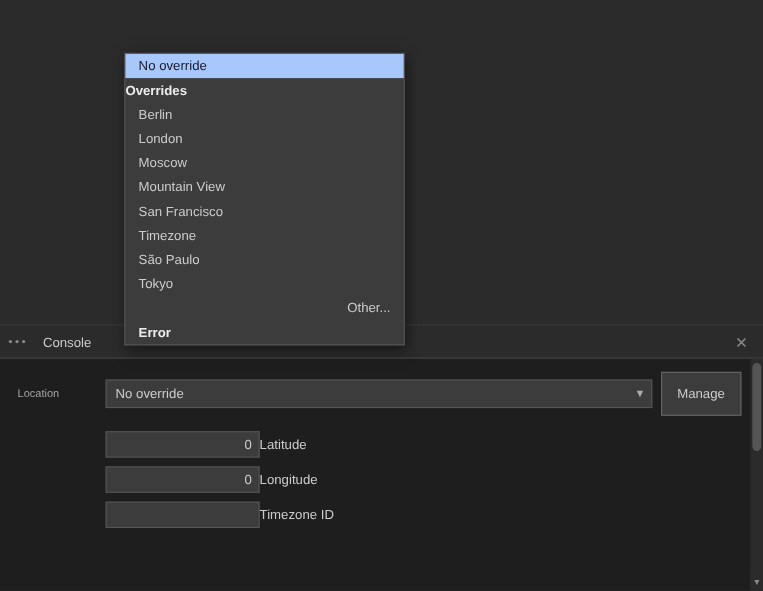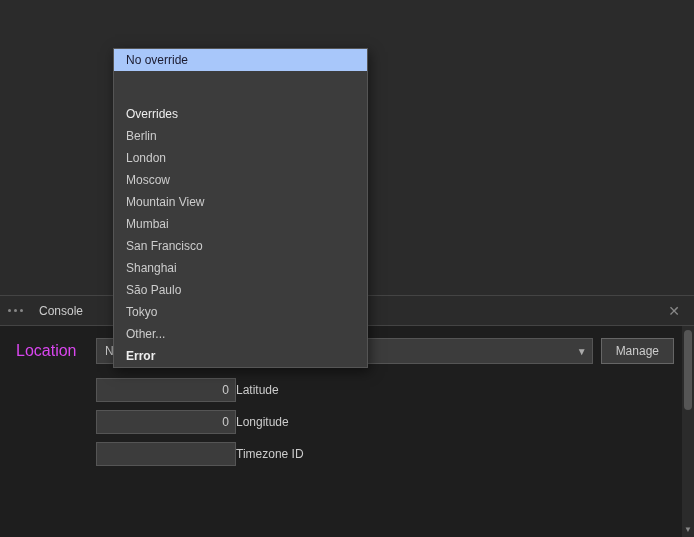--- a/index.html
+++ b/index.html
@@ -41,32 +41,32 @@
       color: #ccc;
       white-space: nowrap;
     }
 
     .dropdown-item.selected {
       background: #a8c7fa;
       color: #1a1a2e;
     }
 
     .dropdown-item.group-header {
-      font-weight: normal;
+      font-weight: bold;
       color: #eee;
-      padding-left: 12px;
+      padding-left: 0;
       cursor: default;
-      margin-top: 32px;
     }
 
     .dropdown-item.indented {
     }
 
     .dropdown-item.other {
       padding-left: 12px;
+      text-align: right;
     }
 
     .dropdown-item.error-header {
       font-weight: bold;
       color: #eee;
       padding-left: 12px;
       cursor: default;
     }
 
     
@@ -144,22 +144,22 @@
 
     
     .location-row {
       display: flex;
       align-items: center;
       margin-bottom: 14px;
     }
 
     .location-label {
       width: 80px;
-      color: #d946ef;
-      font-size: 16px;
+      color: #a3a3a3;
+      font-size: 10px;
       flex-shrink: 0;
     }
 
     .location-select-wrapper {
       position: relative;
       flex: 1;
       margin-right: 8px;
     }
 
     .location-select {
@@ -184,21 +184,21 @@
       font-size: 10px;
     }
 
     .manage-btn {
       background: #3c3c3c;
       border: 1px solid #666;
       color: #ccc;
       padding: 4px 14px;
       font-size: 12px;
       cursor: pointer;
-      height: 26px;
+      height: 40px;
       white-space: nowrap;
     }
 
     
     .field-row {
       display: flex;
       align-items: center;
       margin-bottom: 8px;
       margin-left: 80px;
     }
@@ -250,23 +250,22 @@
 
 <div class="top-area">
 
   <div class="dropdown-menu">
     <div class="dropdown-item selected">No override</div>
     <div class="dropdown-item group-header">Overrides</div>
     <div class="dropdown-item indented">Berlin</div>
     <div class="dropdown-item indented">London</div>
     <div class="dropdown-item indented">Moscow</div>
     <div class="dropdown-item indented">Mountain View</div>
-    <div class="dropdown-item indented">Mumbai</div>
     <div class="dropdown-item indented">San Francisco</div>
-    <div class="dropdown-item indented">Shanghai</div>
+    <div class="dropdown-item indented">Timezone</div>
     <div class="dropdown-item indented">São Paulo</div>
     <div class="dropdown-item indented">Tokyo</div>
     <div class="dropdown-item other">Other...</div>
     <div class="dropdown-item error-header">Error</div>
   </div>
 </div>
 
 <div class="bottom-panel">
 
   <div class="panel-header">

